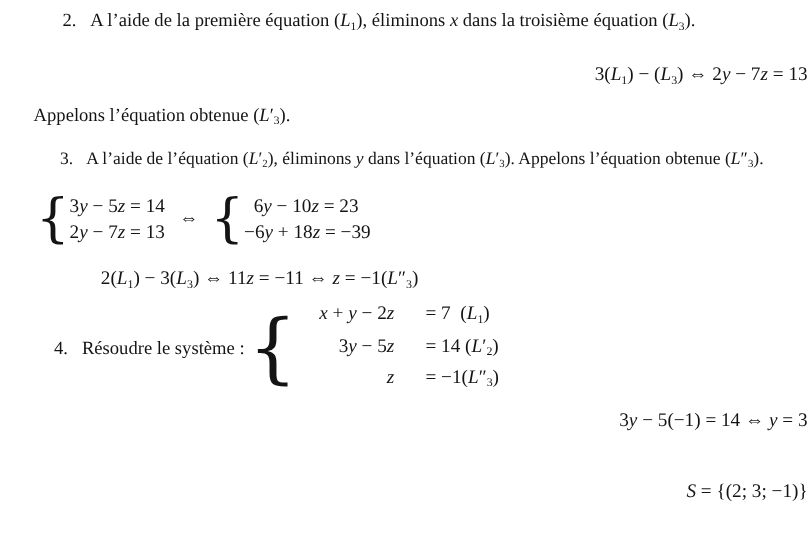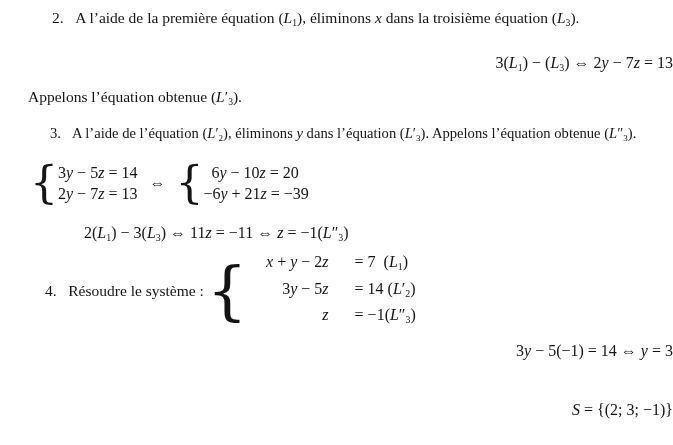--- a/index.html
+++ b/index.html
@@ -54,22 +54,22 @@
 
   <div id="sys1">
     <span class="brace b2">{</span>
     <span class="col">
       <span class="mline"><span class="seg-r">3</span><span class="seg-i">y</span><span class="seg-r"> − 5</span><span class="seg-i">z</span><span class="seg-r"> = 14</span></span>
       <span class="mline"><span class="seg-r">2</span><span class="seg-i">y</span><span class="seg-r"> − 7</span><span class="seg-i">z</span><span class="seg-r"> = 13</span></span>
     </span>
     <span class="arrow">⇔</span>
     <span class="brace b2">{</span>
     <span class="col">
-      <span class="mline indent1"><span class="seg-r">6</span><span class="seg-i">y</span><span class="seg-r"> − 10</span><span class="seg-i">z</span><span class="seg-r"> = 20</span></span>
-      <span class="mline"><span class="seg-r">−6</span><span class="seg-i">y</span><span class="seg-r"> + 21</span><span class="seg-i">z</span><span class="seg-r"> = −39</span></span>
+      <span class="mline indent1"><span class="seg-r">6</span><span class="seg-i">y</span><span class="seg-r"> − 10</span><span class="seg-i">z</span><span class="seg-r"> = 23</span></span>
+      <span class="mline"><span class="seg-r">−6</span><span class="seg-i">y</span><span class="seg-r"> + 18</span><span class="seg-i">z</span><span class="seg-r"> = −39</span></span>
     </span>
   </div>
 
   <div class="line" id="eq2"><span class="seg-r">2(</span><span class="seg-i">L</span><span class="seg-s">1</span><span class="seg-r">) − 3(</span><span class="seg-i">L</span><span class="seg-s">3</span><span class="seg-r">) ⇔ 11</span><span class="seg-i">z</span><span class="seg-r"> = −11 ⇔ </span><span class="seg-i">z</span><span class="seg-r"> = −1(</span><span class="seg-i">L</span><span class="seg-p">″</span><span class="seg-s">3</span><span class="seg-r">)</span></div>
 
   <div id="item4">
     <span class="label"><span class="seg-r">4.&nbsp;&nbsp;&nbsp;Résoudre le système :</span></span>
     <span class="brace b3">{</span>
     <span class="eqcol">
       <span class="row">

